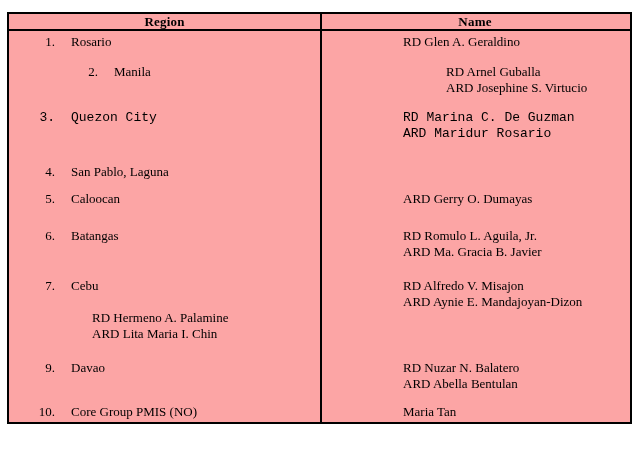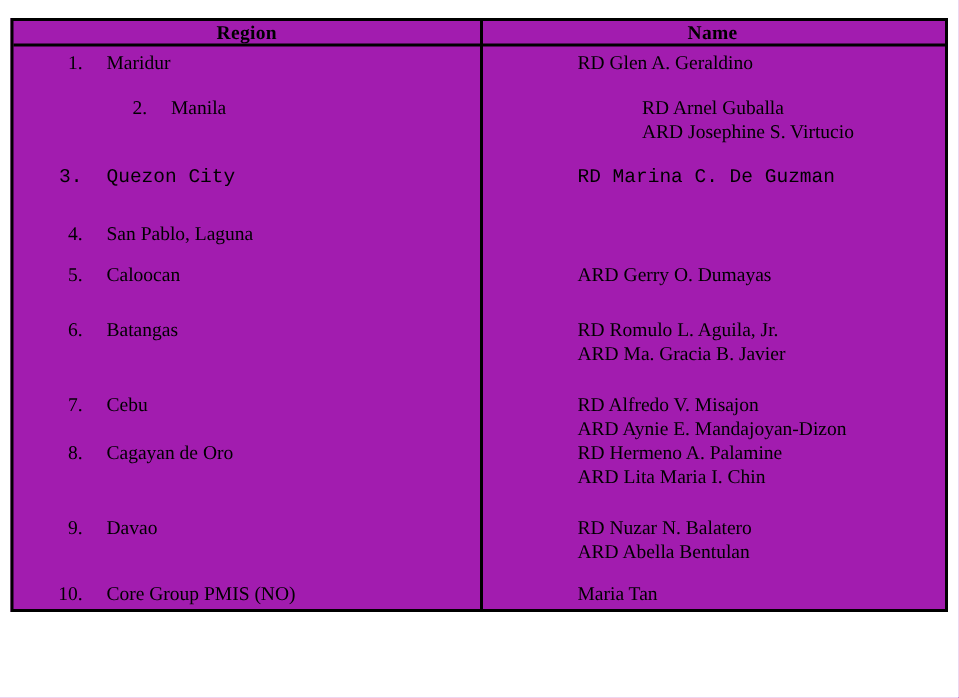--- a/index.html
+++ b/index.html
@@ -16,21 +16,21 @@
     font-family: "Liberation Serif", "DejaVu Serif", serif;
     font-size: 13px;
     overflow: hidden;
   }
   .doc-table {
     position: absolute;
     left: 7px;
     top: 12px;
     width: 621px;              
     border: 2px solid #000000;
-    background: #a21caf;
+    background: #fca5a5;
   }
   .divider-vertical {
     position: absolute;
     left: 311px;
     top: 0;
     bottom: 0;
     width: 2px;
     background: #000000;
   }
   .table-header {
@@ -70,21 +70,21 @@
     line-height: 16px;
     white-space: nowrap;
   }
   .num {
     display: inline-block;
     width: 18px;
     text-align: right;
     margin-right: 16px;
   }
   .name-cell {
-    padding-left: 65px;
+    padding-left: 83px;
     line-height: 16px;
   }
   .name-line {
     line-height: 16px;
     white-space: nowrap;
   }
 </style>
 </head>
 <body>
 
@@ -92,21 +92,21 @@
   <div class="doc-table">
 
     <div class="table-header">
       <div class="header-cell">Region</div>
       <div class="header-cell">Name</div>
     </div>
 
     <div class="table-body">
   <div class="row">
     <div class="region-cell">
-      <span class="num">1.</span><span class="region">Maridur</span>
+      <span class="num">1.</span><span class="region">Rosario</span>
     </div>
     <div class="name-cell">
 
     <div class="name-line">RD Glen A. Geraldino</div>
           </div>
   </div>
 
   <div class="row">
     <div class="region-cell">
       <span class="num">2.</span><span class="region">Manila</span>
@@ -118,20 +118,21 @@
           </div>
   </div>
 
   <div class="row">
     <div class="region-cell">
       <span class="num">3.</span><span class="region">Quezon City</span>
     </div>
     <div class="name-cell">
 
     <div class="name-line">RD Marina C. De Guzman</div>
+            <div class="name-line">ARD Maridur Rosario</div>
           </div>
   </div>
 
   <div class="row">
     <div class="region-cell">
       <span class="num">4.</span><span class="region">San Pablo, Laguna</span>
     </div>
   </div>
 
   <div class="row">
@@ -160,23 +161,20 @@
       <span class="num">7.</span><span class="region">Cebu</span>
     </div>
     <div class="name-cell">
 
     <div class="name-line">RD Alfredo V. Misajon</div>
             <div class="name-line">ARD Aynie E. Mandajoyan-Dizon</div>
           </div>
   </div>
 
   <div class="row">
-    <div class="region-cell">
-      <span class="num">8.</span><span class="region">Cagayan de Oro</span>
-    </div>
     <div class="name-cell">
 
     <div class="name-line">RD Hermeno A. Palamine</div>
             <div class="name-line">ARD Lita Maria I. Chin</div>
           </div>
   </div>
 
   <div class="row">
     <div class="region-cell">
       <span class="num">9.</span><span class="region">Davao</span>

